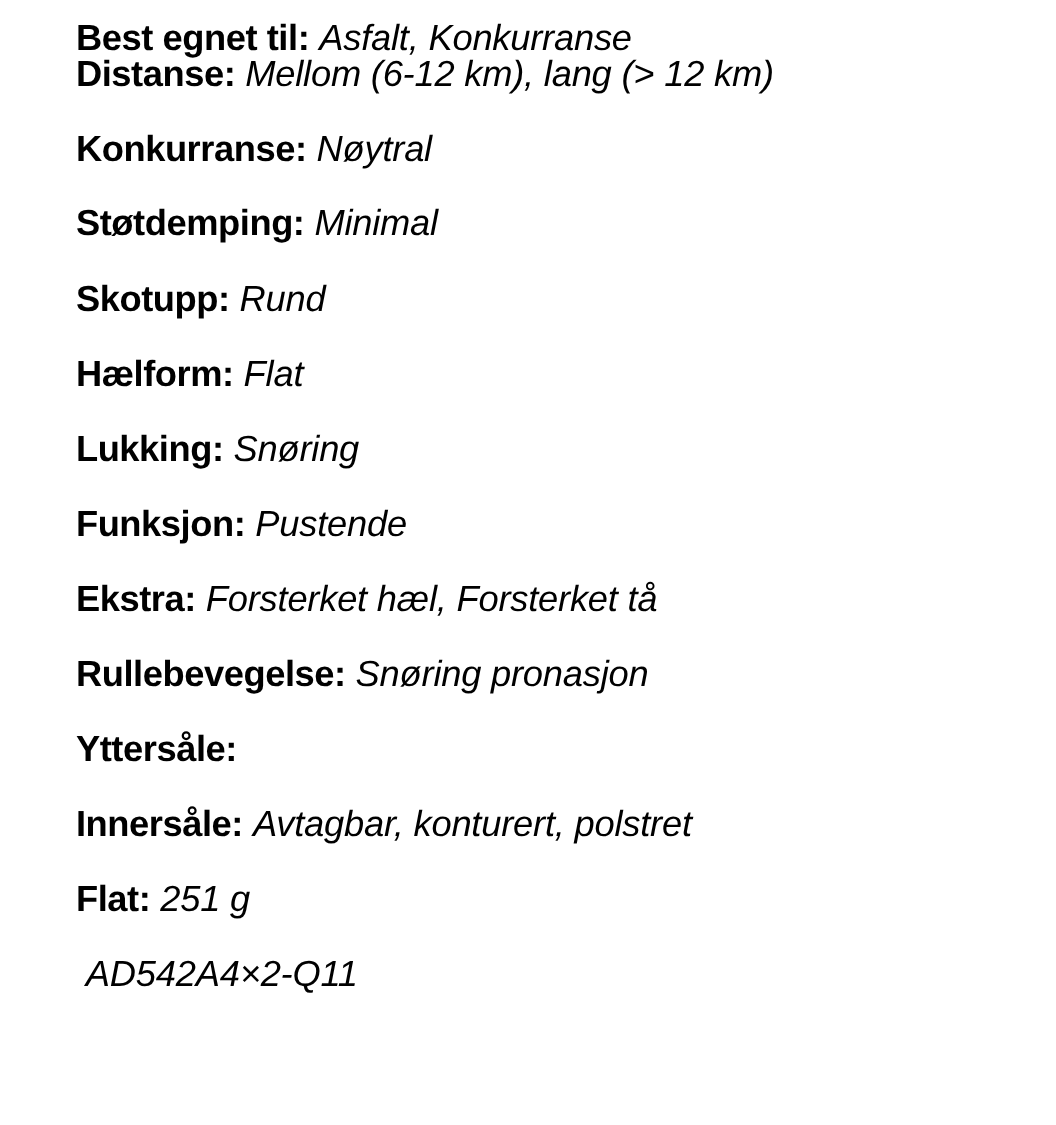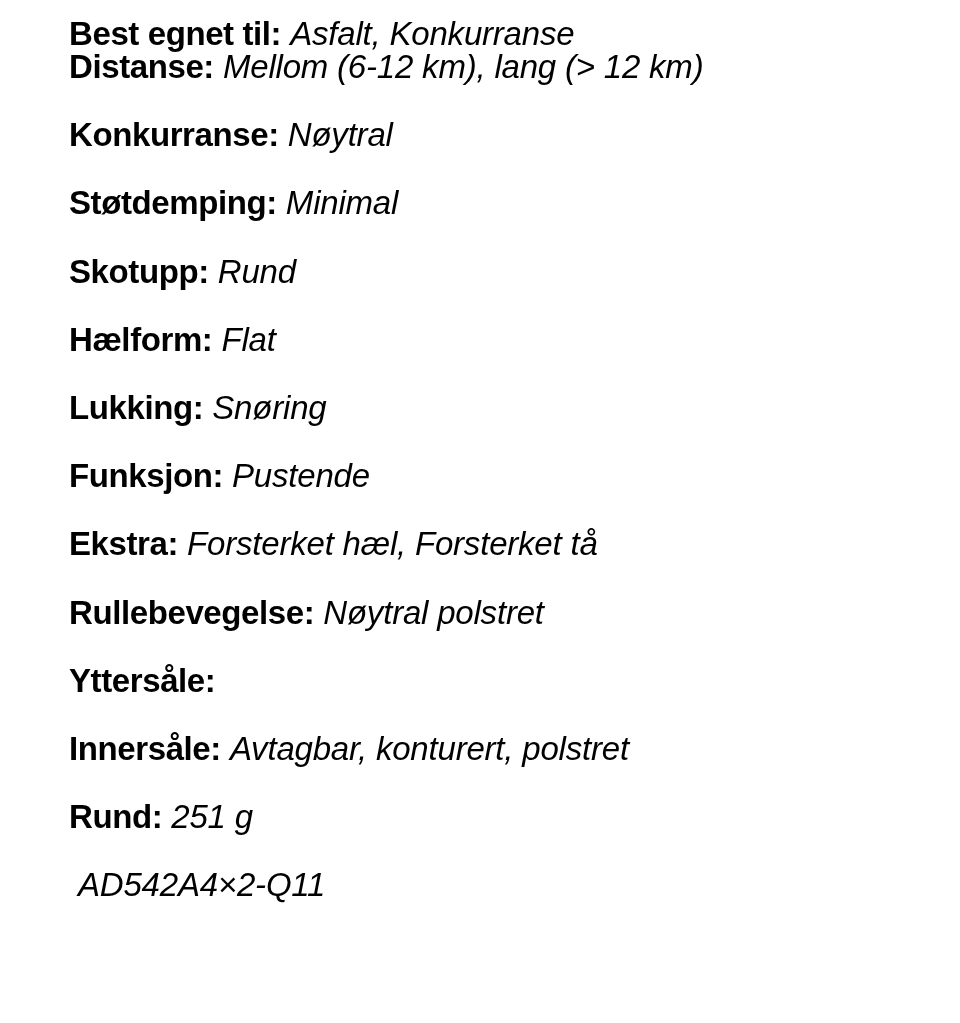--- a/index.html
+++ b/index.html
@@ -81,29 +81,29 @@
   <li class="spec-row">
     <span class="spec-label">Funksjon:</span>
     <span class="spec-value">Pustende</span>
   </li>
   <li class="spec-row">
     <span class="spec-label">Ekstra:</span>
     <span class="spec-value">Forsterket hæl, Forsterket tå</span>
   </li>
   <li class="spec-row">
     <span class="spec-label">Rullebevegelse:</span>
-    <span class="spec-value">Nøytral polstret</span>
+    <span class="spec-value">Snøring pronasjon</span>
   </li>
   <li class="spec-row">
     <span class="spec-label">Yttersåle:</span>
   </li>
   <li class="spec-row">
     <span class="spec-label">Innersåle:</span>
     <span class="spec-value">Avtagbar, konturert, polstret</span>
   </li>
   <li class="spec-row">
-    <span class="spec-label">Rund:</span>
+    <span class="spec-label">Flat:</span>
     <span class="spec-value">251 g</span>
   </li>
   <li class="spec-row">
     <span class="spec-value">AD542A4×2-Q11</span>
   </li>
 </ul>
 
 </body></html>

